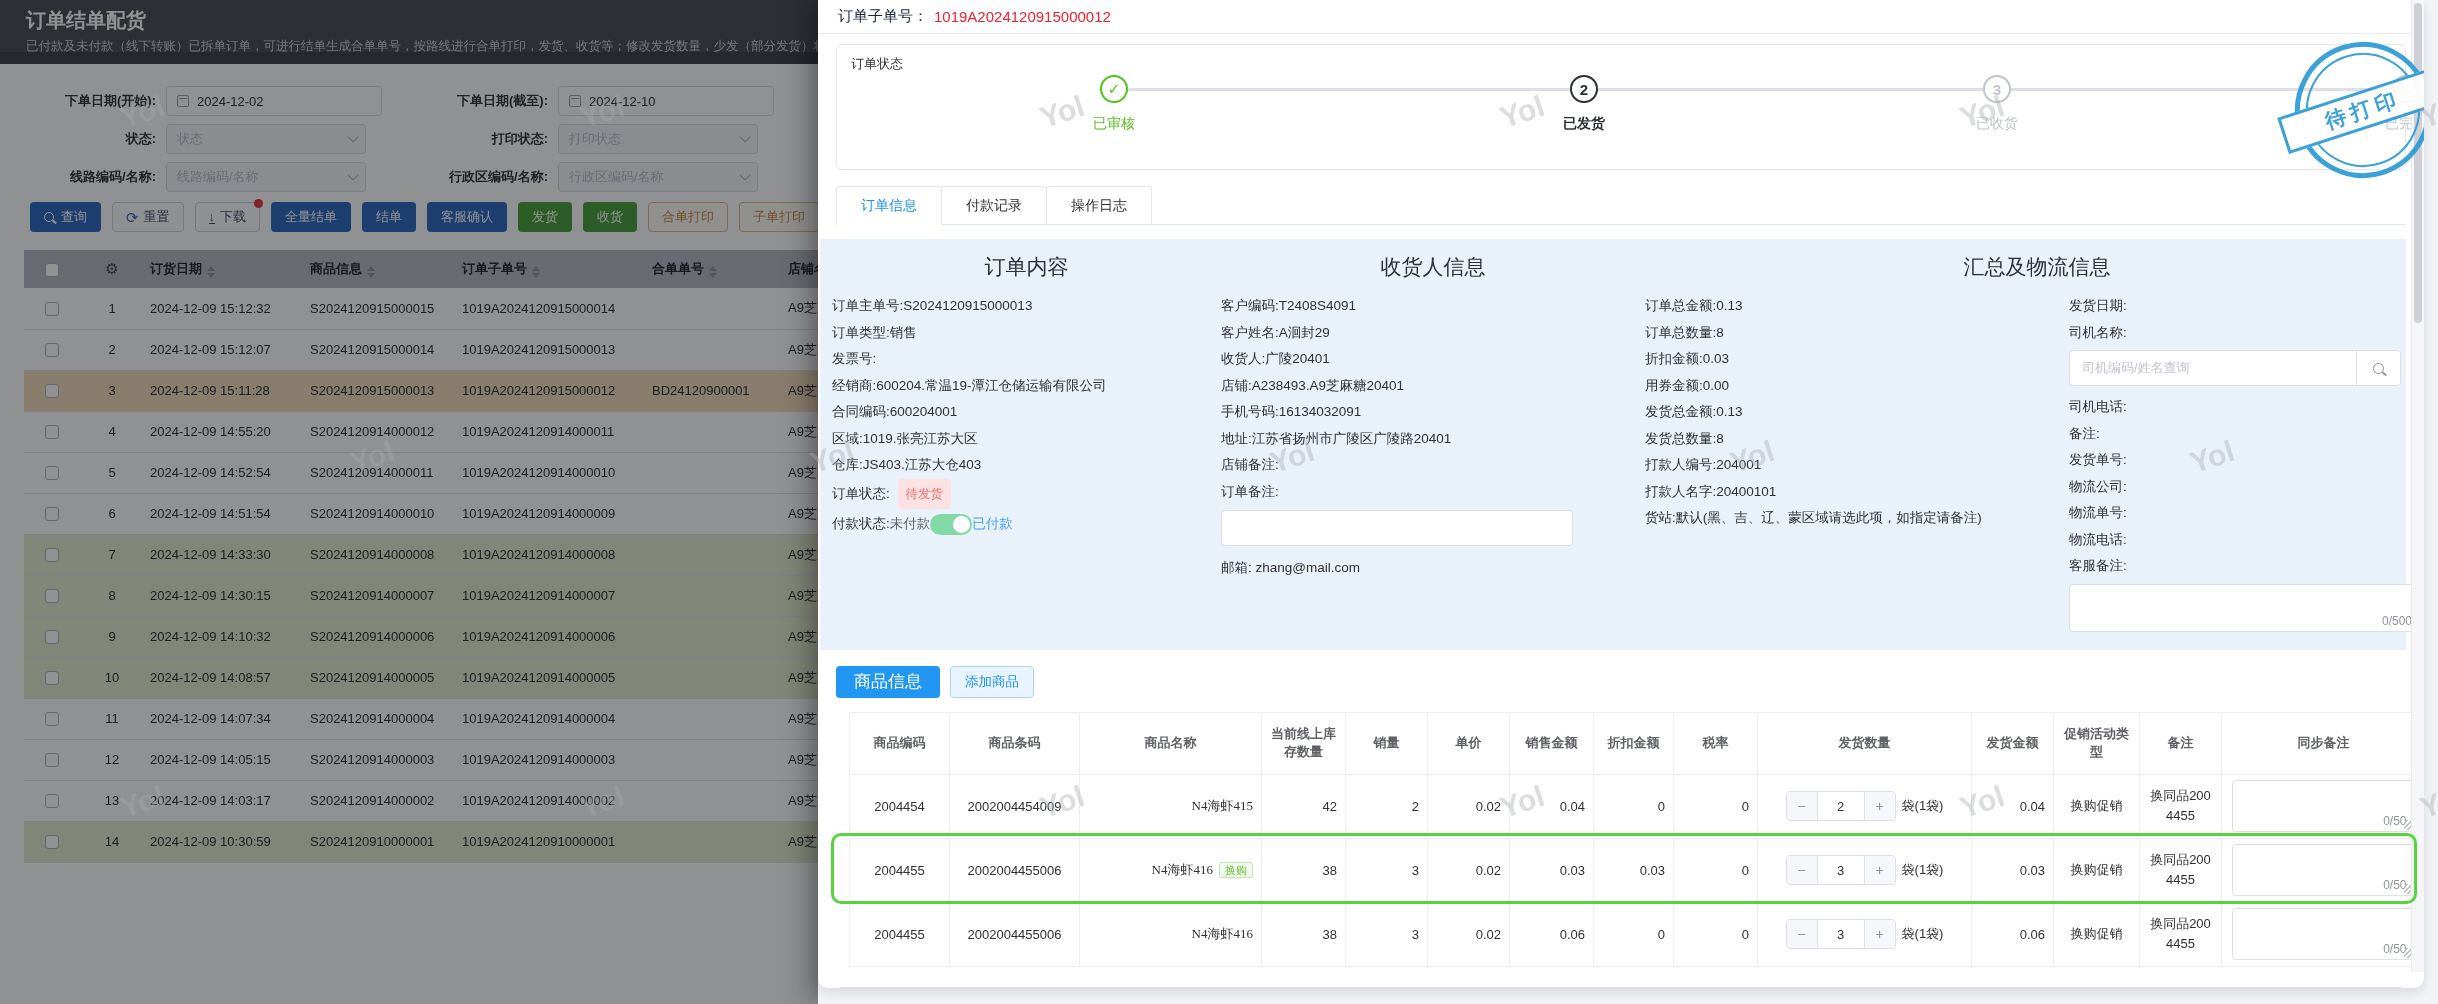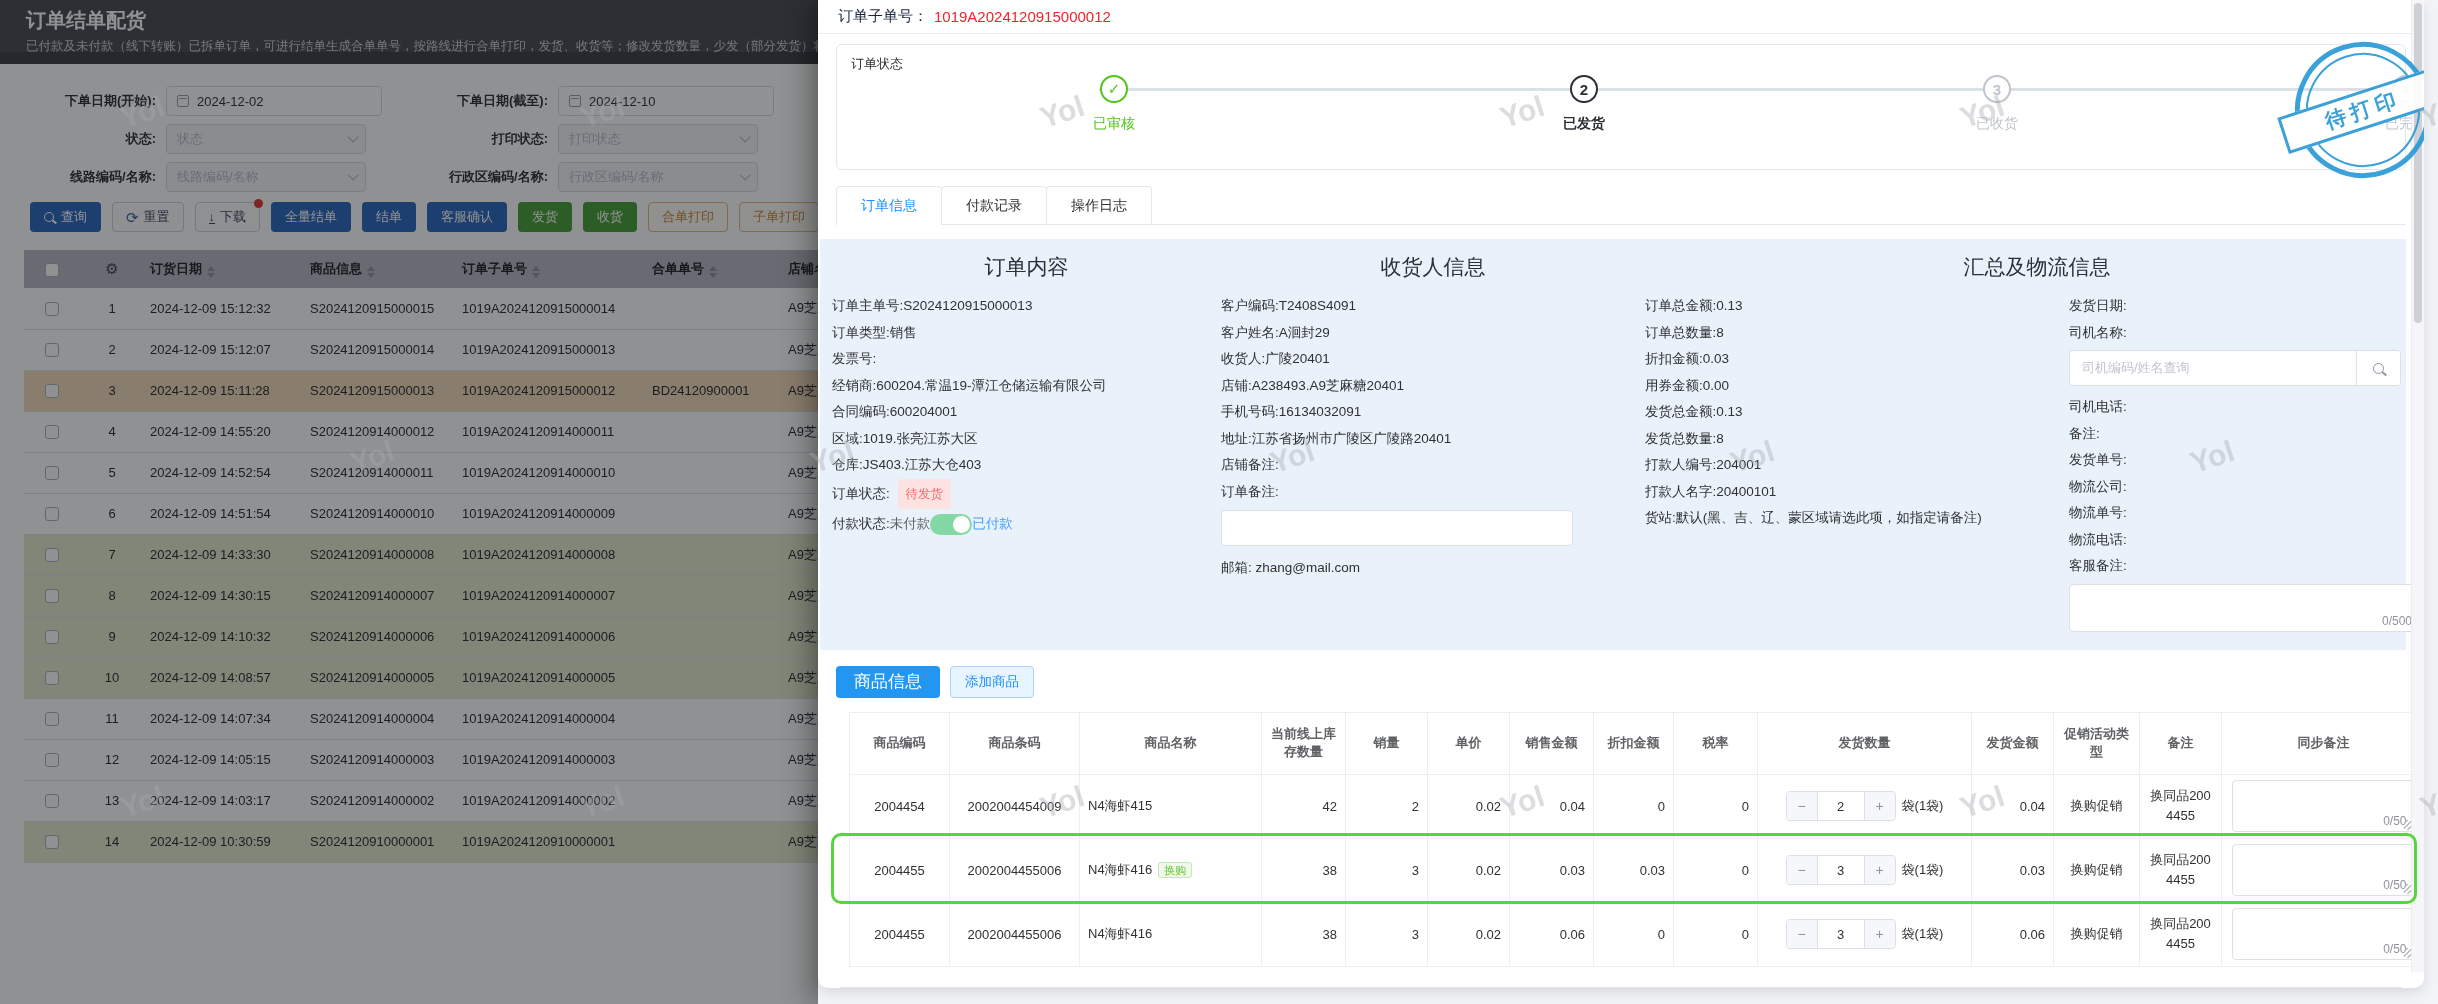--- a/index.html
+++ b/index.html
@@ -126,21 +126,21 @@
   
   .product-bar { display:flex; gap:10px; margin:16px 18px 0 18px; }
   .ptab-main { height:32px; padding:0 18px; background:#2196f3; color:#fff; font-size:17px; border:none; border-radius:4px; cursor:pointer; font-family:inherit;}
   .ptab-add { height:32px; padding:0 14px; background:#e8f4ff; color:#1890ff; font-size:13.5px; border:1px solid #a8d4ff; border-radius:4px; cursor:pointer; font-family:inherit;}
   .ptable-wrap { position:relative; margin:14px 18px 0 18px; width:1578px;padding-left:13px; }
   .ptable { border-collapse:collapse; table-layout:fixed; width:1576px; }
   .ptable th { height:62px; border:1px solid #ebeef5; font-size:13px; color:#606266; font-weight:bold; text-align:center; padding:2px 6px; background:#fff; }
   .ptable td { height:64px; border:1px solid #ebeef5; font-size:13px; color:#303133; padding:2px 8px; background:#fff; }
   .pc-center { text-align:center; }
   .pc-num { text-align:right; padding-right:14px; }
-  .pc-name { text-align:left; padding-left:10px; }
+  .pc-name { text-align:right; padding-left:10px;font-family:Liberation Serif, serif; }
   .pc-remark { text-align:center; word-break:break-all; line-height:20px; }
   .pbadge { font-size:11px; color:#67c23a; background:#f0f9eb; border:1px solid #c2e7b0; border-radius:3px; padding:1px 5px; margin-left:6px; }
   .pc-step { text-align:center; }
   .stepper { display:inline-flex; vertical-align:middle; border:1px solid #dcdfe6; border-radius:4px; overflow:hidden; height:30px; }
   .st-btn { width:30px; background:#f5f7fa; border:none; color:#8d939c; font-size:14px; cursor:pointer; font-family:inherit;}
   .st-val { width:48px; background:#fff; border-left:1px solid #dcdfe6; border-right:1px solid #dcdfe6;
     display:flex; align-items:center; justify-content:center; font-size:13px; color:#303133; }
   .st-unit { margin-left:6px; vertical-align:middle; }
   .sync-box { position:relative; width:184px; height:52px; border:1px solid #dcdfe6; border-radius:4px; background:#fff; margin:0 auto; cursor:text; }
   .hl-overlay { position:absolute; left:-5px; width:1586px; top:121px; height:71px; border:3px solid #57d53e; border-radius:10px; pointer-events:none; z-index:3;}

